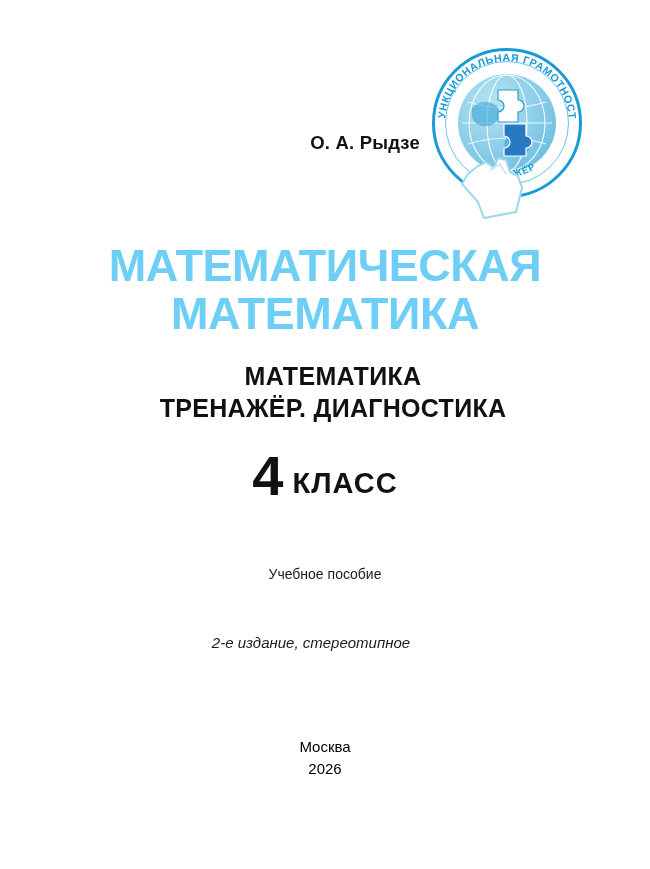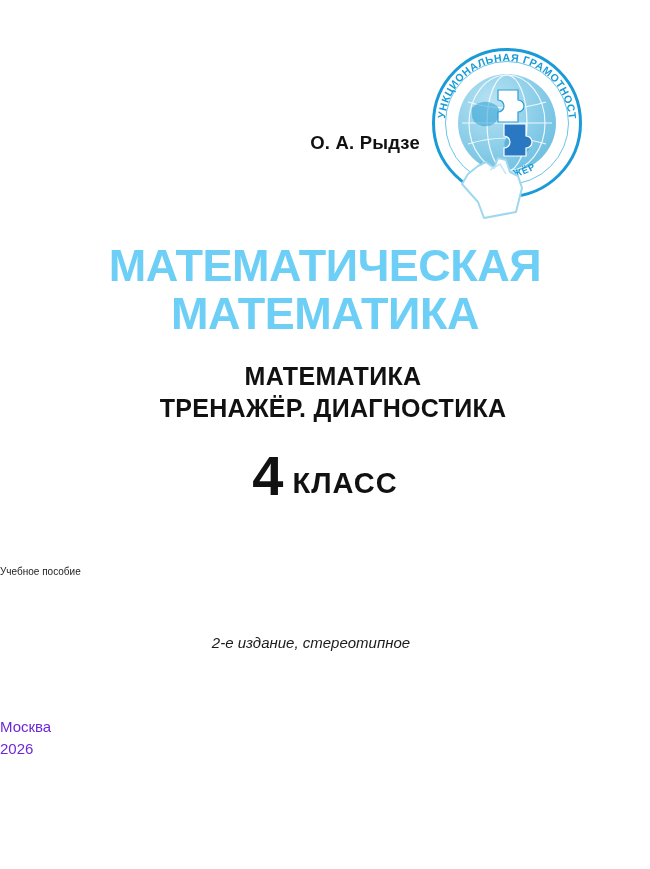--- a/index.html
+++ b/index.html
@@ -155,43 +155,45 @@
     letter-spacing: 1px;
     margin-left: 9px;
     margin-top: 8px;
   }
 
   .manual-type {
     position: absolute;
     top: 566px;
     left: 0;
     width: 650px;
-    font-size: 10px;
+    text-align: center;
+    font-size: 14px;
     color: #1b1b1b;
   }
 
   .edition {
     position: absolute;
     top: 634px;
     left: 0;
     width: 622px;
     text-align: center;
     font-size: 15px;
     font-style: italic;
     color: #1b1b1b;
   }
 
   .imprint {
     position: absolute;
-    top: 716px;
-    left: 0;
-    width: 650px;
+    top: 736px;
+    left: 0;
+    width: 650px;
+    text-align: center;
     font-size: 15px;
     line-height: 1.45;
-    color: #6d28d9;
+    color: #000000;
   }
 </style>
 </head>
 <body>
 
 <div class="page">
 
   <div class="logo-wrap">
     <div class="logo-badge"></div>
     <div class="logo-inner-ring"></div>

